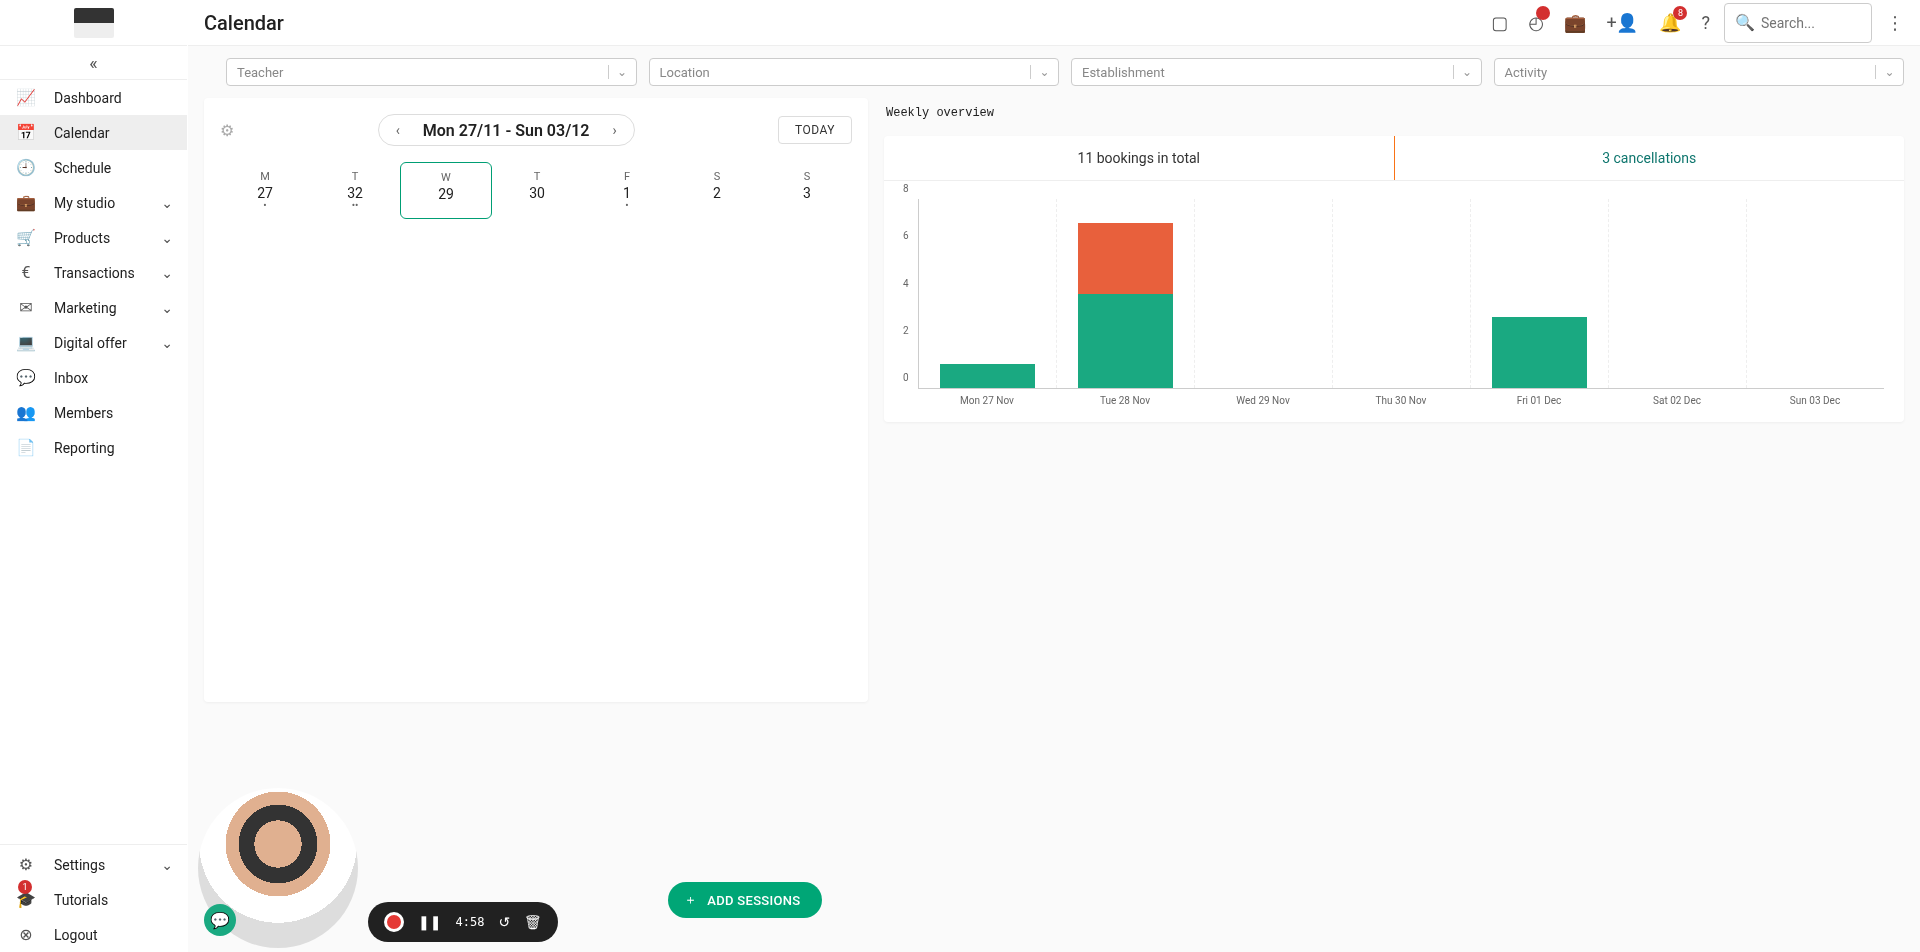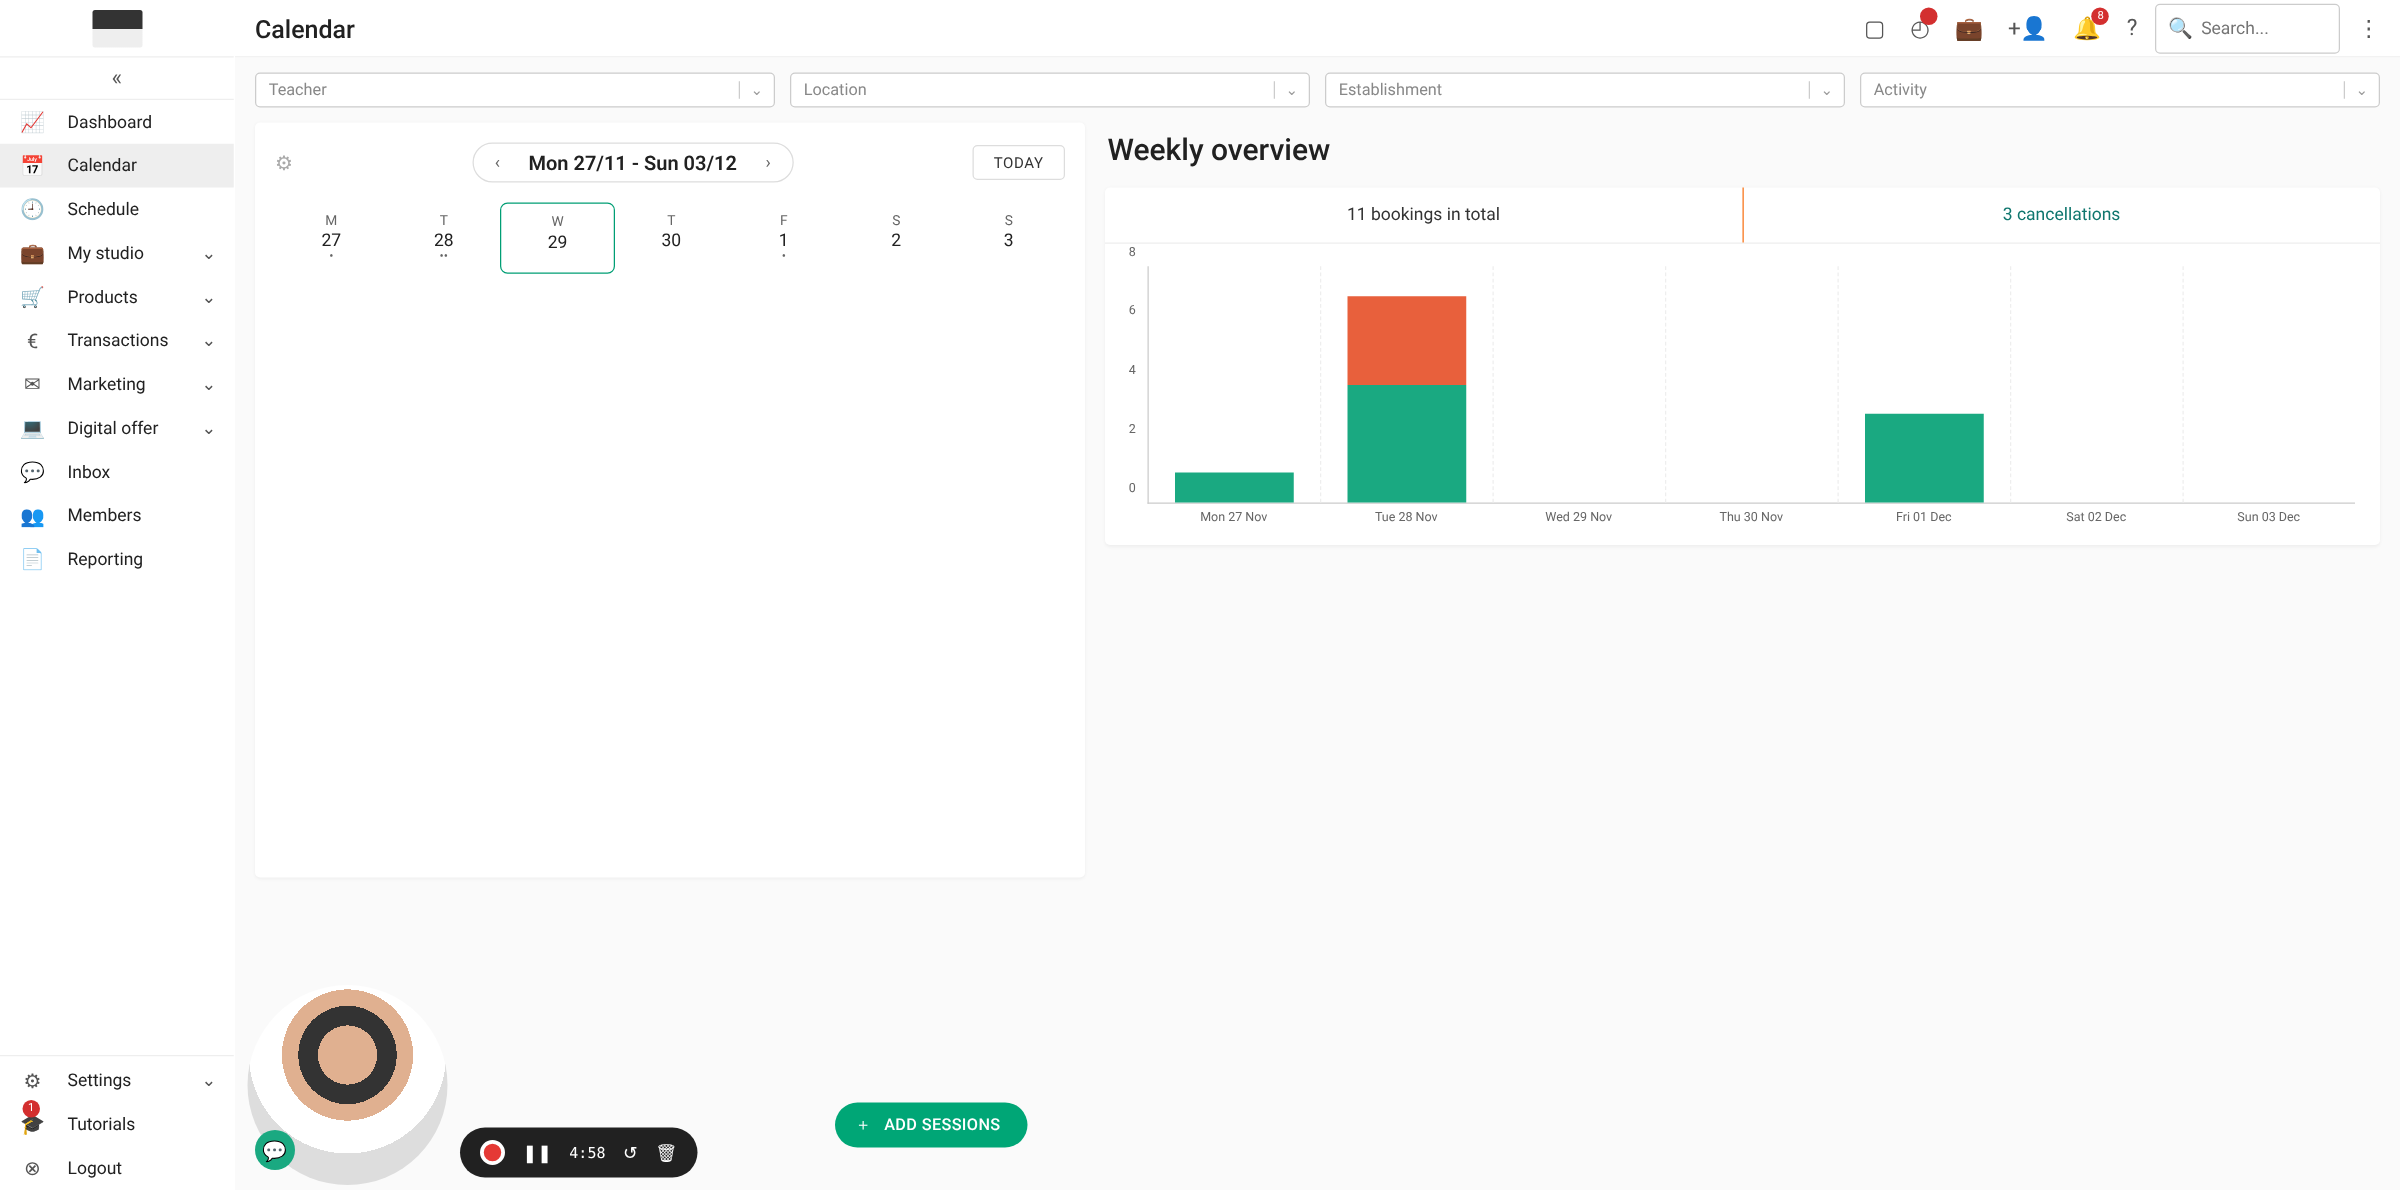--- a/index.html
+++ b/index.html
@@ -24,21 +24,21 @@
 .header-title { font-size:20px; font-weight:500; }
 .header-spacer { flex:1; }
 .header-icons { display:flex; align-items:center; gap:20px; margin-right:14px; }
 .hicon { color:#555; font-size:18px; cursor:pointer; position:relative; }
 .hbadge { position:absolute; top:-6px; right:-6px; background:#d32f2f; color:#fff; font-size:9px; min-width:14px; height:14px; border-radius:7px; display:flex; align-items:center; justify-content:center; padding:0 3px;}
 .search-box { display:flex; align-items:center; border:1px solid #ccc; border-radius:4px; height:40px; width:148px; padding:0 10px; margin-right:14px; }
 .search-box input { border:none; outline:none; font-size:14px; width:100%; }
 .more-icon { color:#555; cursor:pointer; font-size:18px; }
 
 .content { flex:1; background:#fafafa; padding:12px 16px 0 16px; display:flex; flex-direction:column; }
-.filters { display:flex; gap:12px; margin-bottom:12px; }
+.filters { display:flex; gap:12px; margin-bottom:12px;margin-left:22px; }
 .select { flex:1; height:28px; border:1px solid #ccc; border-radius:4px; background:#fff; display:flex; align-items:center; }
 .select-label { flex:1; padding:0 10px; font-size:13px; color:#888; }
 .select-chev { width:28px; border-left:1px solid #ccc; display:flex; align-items:center; justify-content:center; color:#999; font-size:12px;}
 
 .cols { display:flex; gap:16px; flex:1; }
 .left-col { width: 664px; background:#fff; border-radius:4px; box-shadow: 0 1px 3px rgba(0,0,0,0.05); padding:16px; height:604px; }
 .right-col { flex:1; }
 .cal-header { display:flex; align-items:center; margin-bottom:16px; }
 .gear { color:#aaa; font-size:16px; cursor:pointer; }
 .date-nav { margin:0 auto; display:flex; align-items:center; border:1px solid #ddd; border-radius:20px; height:32px; padding:0 4px; }
@@ -46,21 +46,21 @@
 .date-range { font-size:16px; font-weight:600; padding:0 10px; }
 .today-btn { border:1px solid #ddd; border-radius:4px; height:28px; padding:0 16px; font-size:12px; color:#333; background:#fff; letter-spacing:0.5px; cursor:pointer;}
 .days-row { display:flex; margin-bottom:18px; }
 .day { flex:1; text-align:center; padding:8px 0; cursor:pointer; border-radius:6px; }
 .day .dow { font-size:11px; color:#666; }
 .day .num { font-size:14px; margin-top:2px; }
 .day .dots { font-size:10px; color:#666; line-height:10px; }
 .day.selected { border:1px solid #009e74; }
 .empty-msg { font-size:12px; color:#333; }
 
-.ov-title { font-size:24px; font-weight:500; margin:8px 0 16px 2px; }
+.ov-title { font-size:12px; font-weight:500; margin:8px 0 16px 2px;font-family:Liberation Mono, monospace; }
 .ov-card { background:#fff; border-radius:4px; box-shadow:0 1px 3px rgba(0,0,0,0.05); }
 .ov-tabs { display:flex; border-bottom:1px solid #eee; }
 .ov-tab { flex:1; text-align:center; padding:14px 0; font-size:14px; }
 .ov-tab.total { color:#333; border-right:1px solid #f97316;}
 .ov-tab.book { color:#009e74; border-right:1px solid #eee;}
 .ov-tab.cancel { color:#0f766e; }
 .chart { padding:18px 20px 16px 20px; }
 .chart-area { position:relative; height:190px; margin-left:14px; border-left:1px solid #ccc; border-bottom:1px solid #ccc; }
 .ylabel { position:absolute; left:-16px; font-size:10px; color:#666; transform:translateY(-50%); }
 .bars { position:absolute; inset:0; display:flex; }
@@ -210,21 +210,21 @@
             <button class="today-btn">TODAY</button>
           </div>
           <div class="days-row" id="days-row">
               <div class="day">
                 <div class="dow">M</div>
                 <div class="num">27</div>
                 <div class="dots">•</div>
               </div>
               <div class="day">
                 <div class="dow">T</div>
-                <div class="num">28</div>
+                <div class="num">32</div>
                 <div class="dots">••</div>
               </div>
               <div class="day selected">
                 <div class="dow">W</div>
                 <div class="num">29</div>
                 <div class="dots"></div>
               </div>
               <div class="day">
                 <div class="dow">T</div>
                 <div class="num">30</div>

